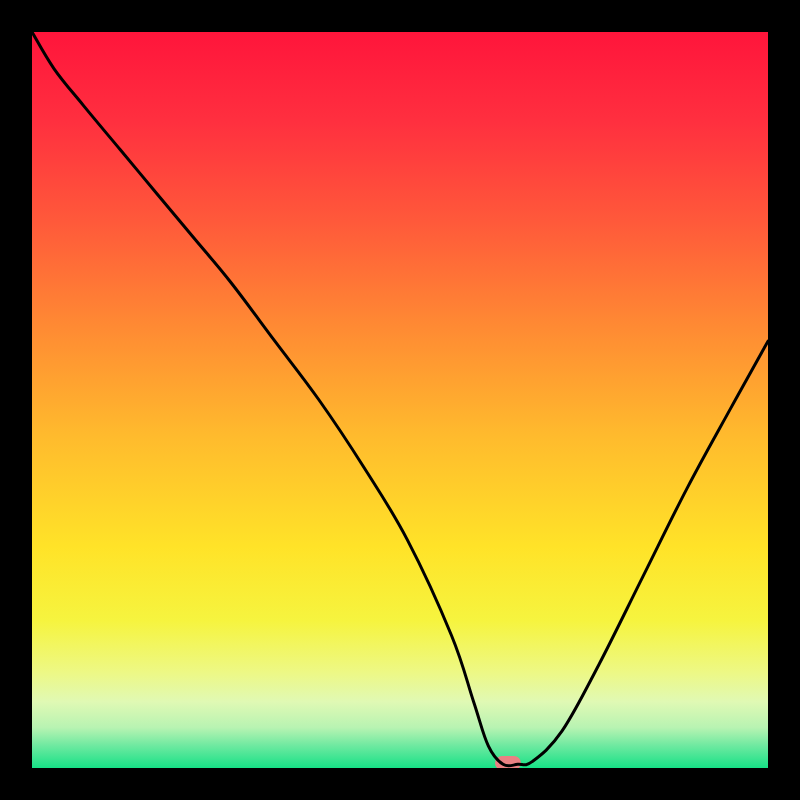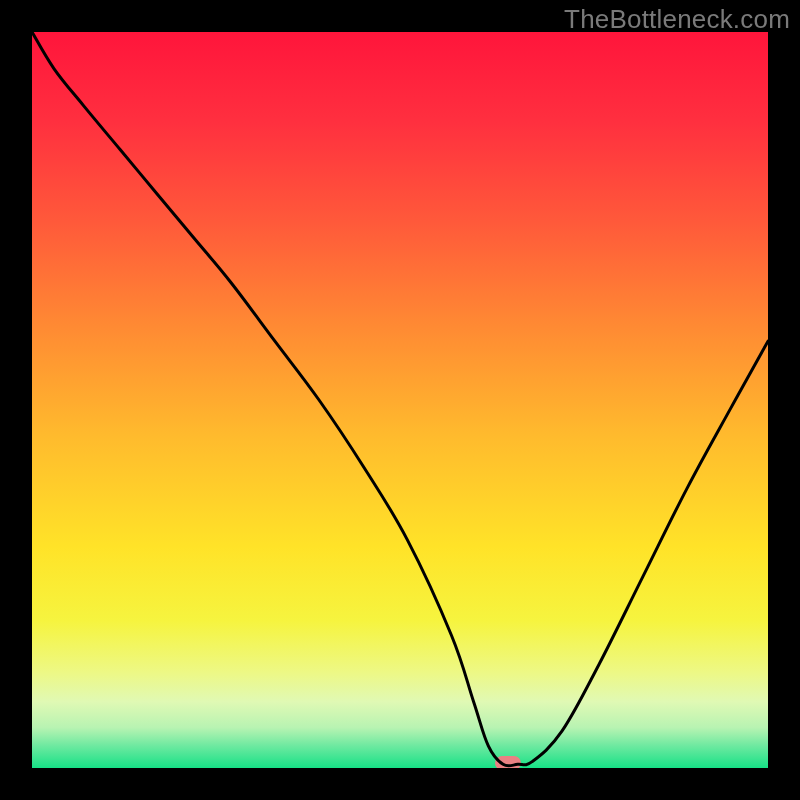--- a/index.html
+++ b/index.html
@@ -51,21 +51,20 @@
     position: absolute;
     left: 0; top: 0;
     width: 100%; height: 100%;
   }
 </style>
 </head>
 <body>
 
 <div class="frame">
 
-  <div class="watermark">TheBottleneck.com</div>
 
   <div class="plot-area" style="left: 32px; top: 32px; width: 736px; height: 736px;">
     <svg class="gradient-bg" viewBox="0 0 736 736" preserveAspectRatio="none">
       <defs>
         <linearGradient id="bg-grad" x1="0" y1="0" x2="0" y2="1">
             <stop offset="0%" stop-color="#ff153b"></stop>
             <stop offset="12%" stop-color="#ff2f3f"></stop>
             <stop offset="26%" stop-color="#ff5a3a"></stop>
             <stop offset="40%" stop-color="#ff8a33"></stop>
             <stop offset="55.00000000000001%" stop-color="#ffbb2d"></stop>

